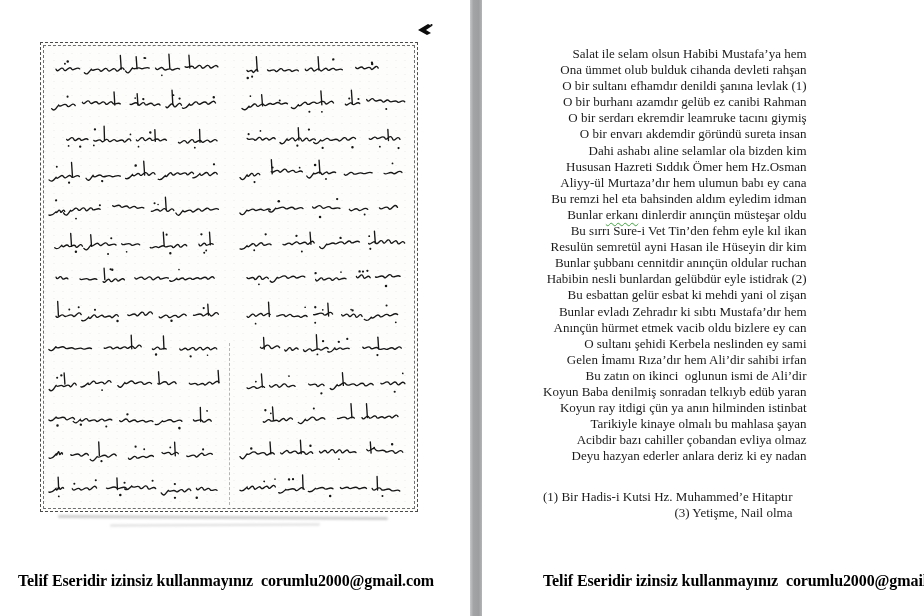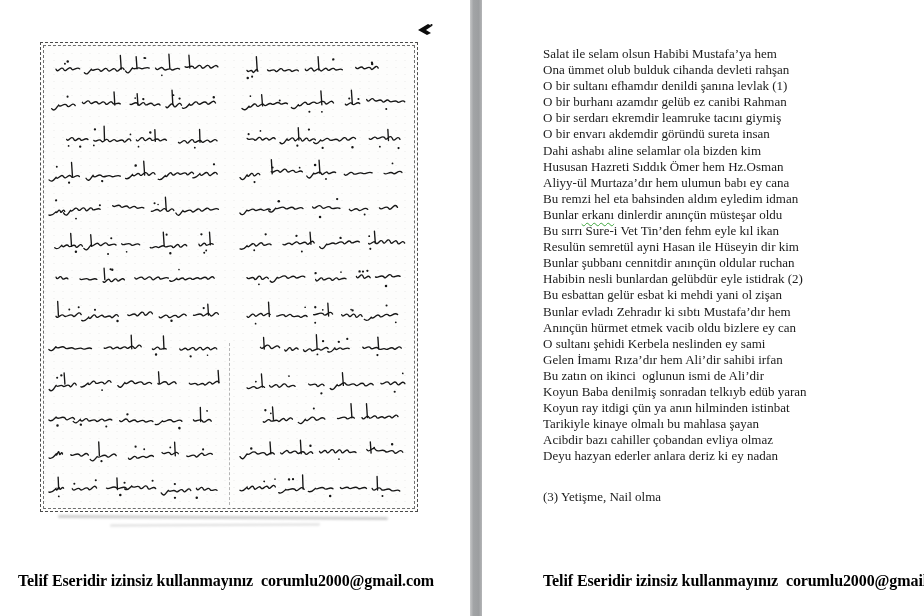--- a/index.html
+++ b/index.html
@@ -24,21 +24,21 @@
   .smudge{position:absolute;background:#8f8f8f;border-radius:2px;filter:blur(1px);}
   .smudge.s1{left:18px;top:474px;width:330px;height:3px;opacity:.42;transform:rotate(.35deg);}
   .smudge.s2{left:70px;top:482px;width:210px;height:2px;opacity:.30;transform:rotate(-.3deg);}
   .ink-mark{position:absolute;left:378px;top:-19px;}
 
   
   .gutter{position:absolute;left:470px;top:0;width:12px;height:616px;
           background:linear-gradient(90deg,#c7c8c9 0%,#a2a4a6 28%,#9c9ea0 72%,#b4b5b7 100%);}
 
   
-  .right-page{position:absolute;left:482px;top:0;width:442px;height:616px;background:#fff;}
+  .right-page{position:absolute;left:482px;top:0;width:442px;height:616px;background:#fff;text-align:right;}
   .poem{position:absolute;left:61px;top:46px;font-size:13px;line-height:16.1px;white-space:pre;}
   .poem-line{white-space:pre;}
   .sq{text-decoration-line:underline;text-decoration-style:wavy;
       text-decoration-thickness:1px;text-underline-offset:3px;margin-top:36px;}
   .footnotes{position:absolute;left:61px;top:489px;font-size:13px;line-height:16.1px;white-space:pre;}
 
   
   .caption{position:absolute;top:572px;font-weight:bold;font-size:16px;line-height:18px;
            color:#000;white-space:pre;letter-spacing:-0.1px;}
   .caption.capL{left:18px;}
@@ -627,15 +627,15 @@
     <div class="smudge s1"></div>
     <div class="smudge s2"></div>
   </figure>
   <div class="caption capL">Telif Eseridir izinsiz kullanmayınız  corumlu2000@gmail.com</div>
 </section>
 
 <div class="gutter"></div>
 
 <section class="right-page">
   <div class="poem" id="poem"><div class="poem-line">Salat ile selam olsun Habibi Mustafa’ya hem</div><div class="poem-line">Ona ümmet olub bulduk cihanda devleti rahşan</div><div class="poem-line">O bir sultanı efhamdır denildi şanına levlak (1)</div><div class="poem-line">O bir burhanı azamdır gelüb ez canibi Rahman</div><div class="poem-line">O bir serdarı ekremdir leamruke tacını giymiş</div><div class="poem-line">O bir envarı akdemdir göründü sureta insan</div><div class="poem-line">Dahi ashabı aline selamlar ola bizden kim</div><div class="poem-line">Hususan Hazreti Sıddık Ömer hem Hz.Osman</div><div class="poem-line">Aliyy-ül Murtaza’dır hem ulumun babı ey cana</div><div class="poem-line">Bu remzi hel eta bahsinden aldım eyledim idman</div><div class="poem-line">Bunlar <span class="sq" style="text-decoration-color: rgb(61, 165, 61);">erkanı</span> dinlerdir anınçün müsteşar oldu</div><div class="poem-line">Bu sırrı Sure-i Vet Tin’den fehm eyle kıl ikan</div><div class="poem-line">Resulün semretül ayni Hasan ile Hüseyin dir kim</div><div class="poem-line">Bunlar şubbanı cennitdir anınçün oldular ruchan</div><div class="poem-line">Habibin nesli bunlardan gelübdür eyle istidrak (2)</div><div class="poem-line">Bu esbattan gelür esbat ki mehdi yani ol zişan</div><div class="poem-line">Bunlar evladı Zehradır ki sıbtı Mustafa’dır hem</div><div class="poem-line">Anınçün hürmet etmek vacib oldu bizlere ey can</div><div class="poem-line">O sultanı şehidi Kerbela neslinden ey sami</div><div class="poem-line">Gelen İmamı Rıza’dır hem Ali’dir sahibi irfan</div><div class="poem-line">Bu zatın on ikinci  oglunun ismi de Ali’dir</div><div class="poem-line">Koyun Baba denilmiş sonradan telkıyb edüb yaran</div><div class="poem-line">Koyun ray itdigi çün ya anın hilminden istinbat</div><div class="poem-line">Tarikiyle kinaye olmalı bu mahlasa şayan</div><div class="poem-line">Acibdir bazı cahiller çobandan evliya olmaz</div><div class="poem-line">Deyu hazyan ederler anlara deriz ki ey nadan</div></div>
-  <div class="footnotes" id="footnotes"><div>(3) Yetişme, Nail olma</div></div>
+  <div class="footnotes" id="footnotes"><div>(1) Bir Hadis-i Kutsi Hz. Muhammed’e Hitaptır</div><div>(3) Yetişme, Nail olma</div></div>
   <div class="caption capR">Telif Eseridir izinsiz kullanmayınız  corumlu2000@gmail.com</div>
 </section>
 
 </body></html>

